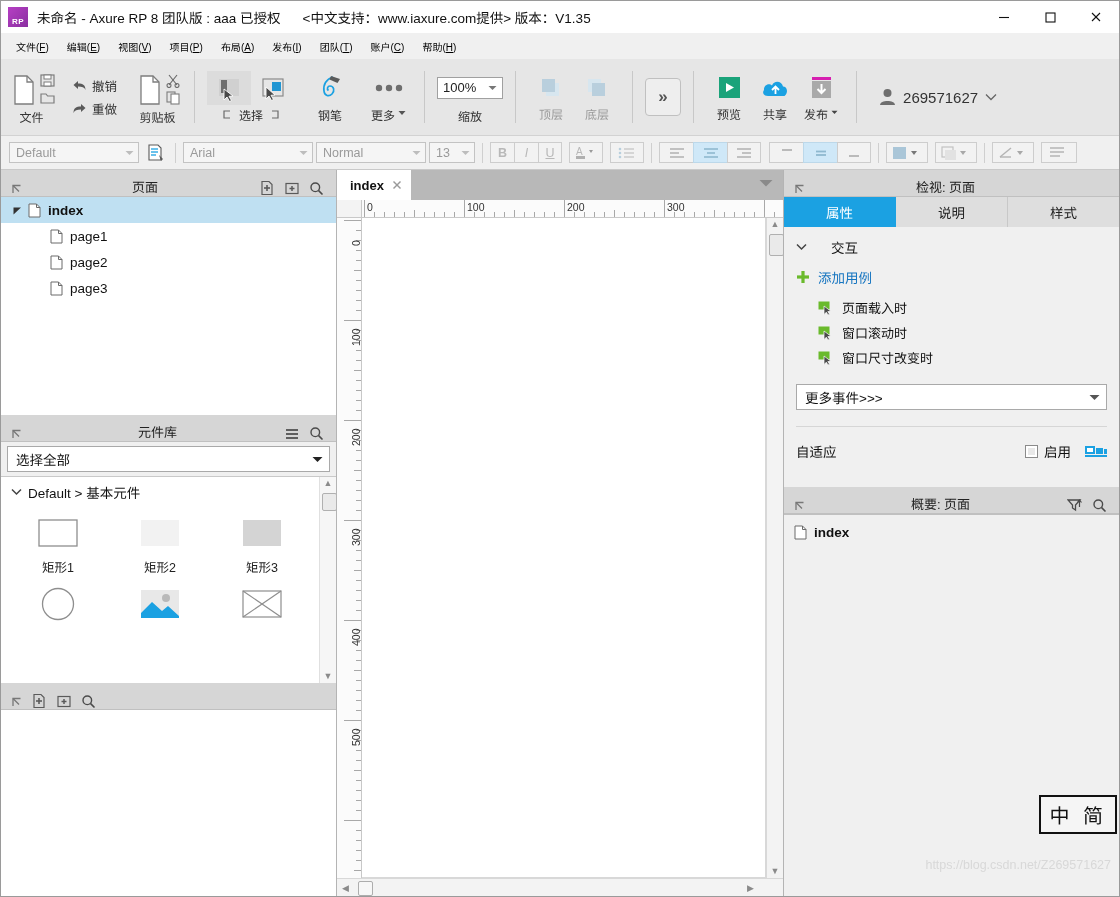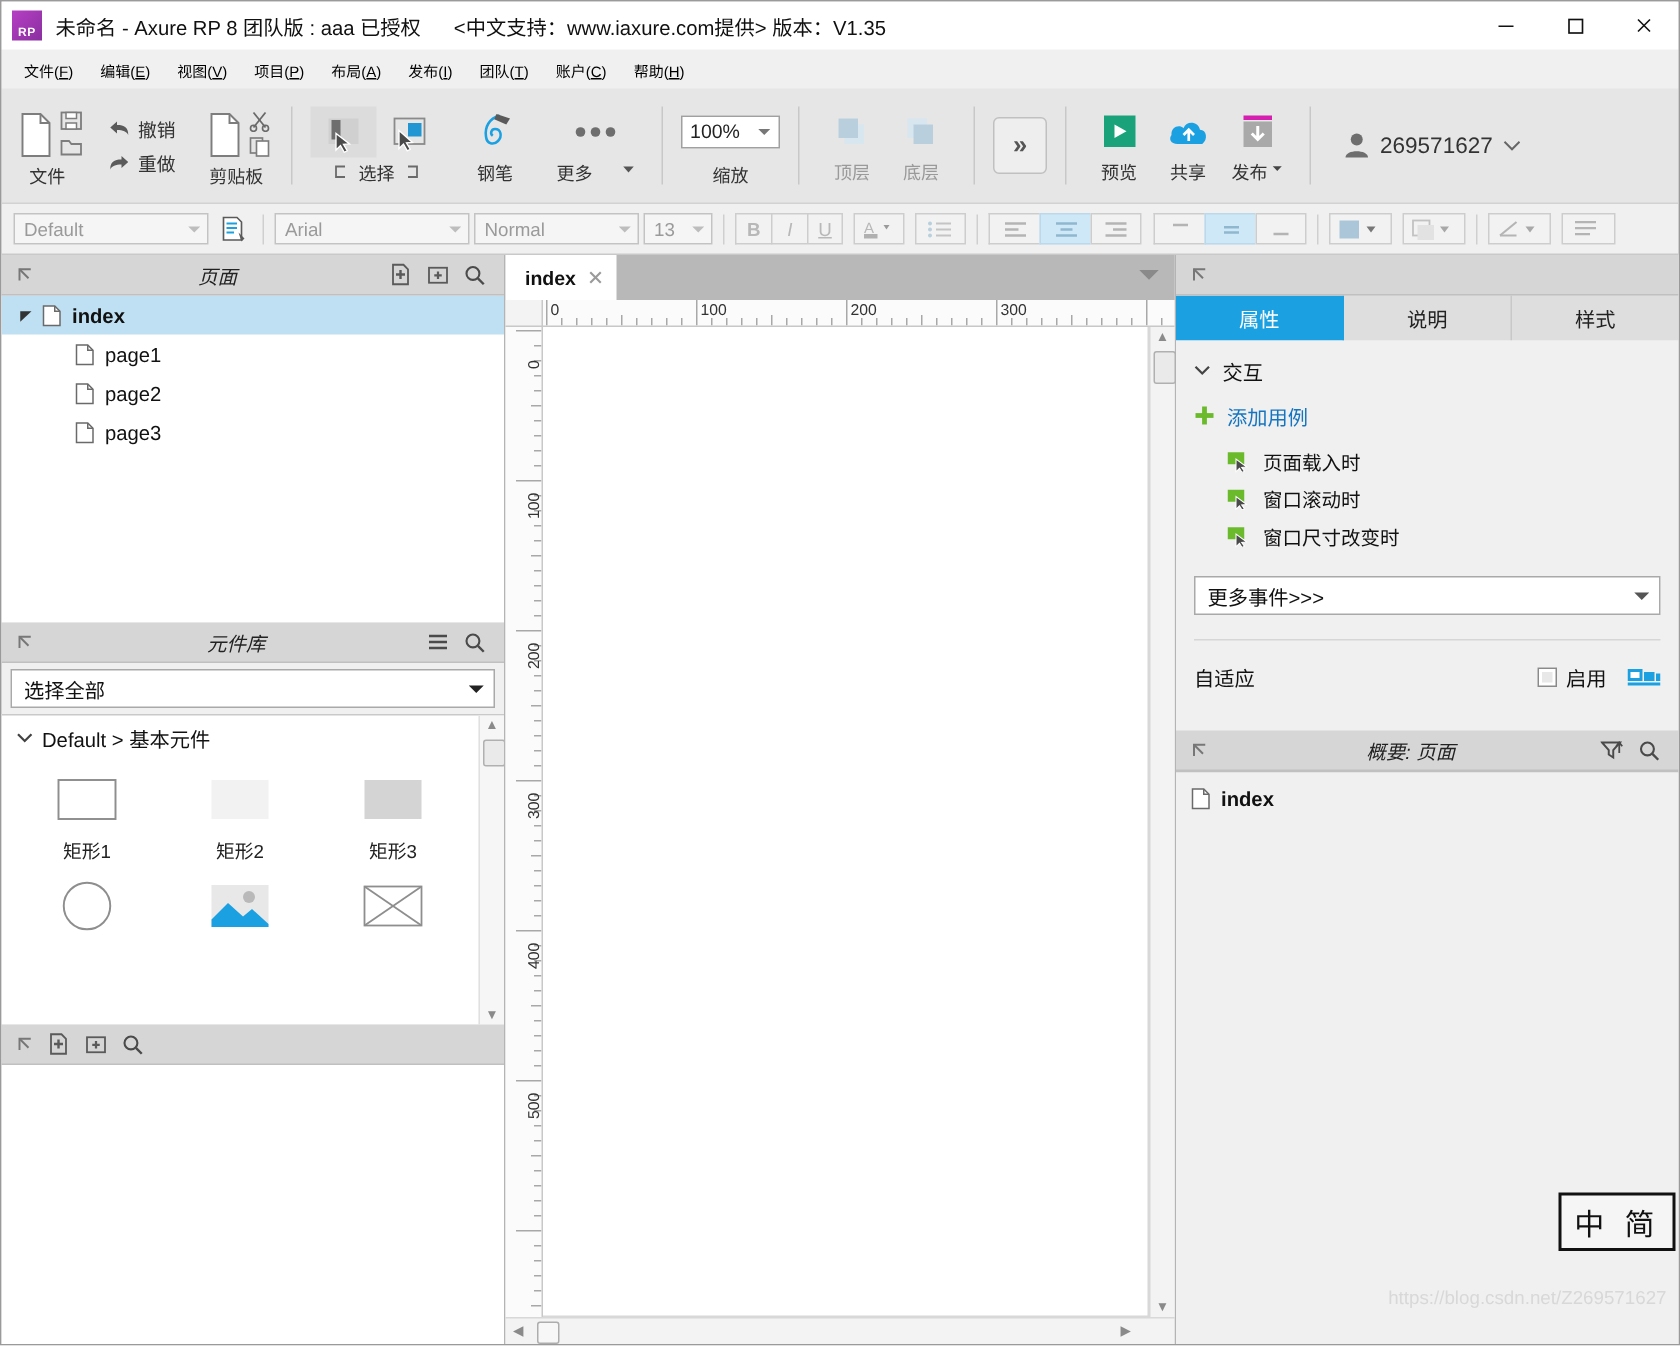--- a/index.html
+++ b/index.html
@@ -137,23 +137,22 @@
   
   .body-area { flex: 1; display: flex; min-height: 0; background: #f0f0f0; }
 
   
   .left-col {
     width: 335px; min-width: 335px; display: flex; flex-direction: column;
     border-right: 1px solid #b4b4b4;
   }
   .panel-header {
     height: 26px; min-height: 26px; background: #d6d6d6;
-    display: flex; align-items: center; position: relative;
+    display: flex; align-items: flex-end; position: relative;
     border-bottom: 1px solid #c0c0c0;
-    font-style: italic;
   }
   .panel-title {
     flex: 1; text-align: center; font-size: 13px; color: #222;
   }
   .ph-left { width: 30px; display: flex; align-items: center; justify-content: center; }
   .ph-right { display: flex; align-items: center; gap: 9px; padding-right: 12px; }
   .ph-icon { display: flex; align-items: center; justify-content: center; }
 
   .pages-panel { background: #fff; height: 218px; overflow: hidden; }
   .tree-row {
@@ -270,21 +269,21 @@
   }
   .insp-tabs { display: flex; height: 30px; min-height: 30px; }
   .insp-tab {
     flex: 1; display: flex; align-items: center; justify-content: center;
     font-size: 13.5px; color: #222; background: #dedede;
     border-right: 1px solid #c8c8c8; box-sizing: border-box;
   }
   .insp-tab.active { background: #1ba1e2; color: #fff; border-right-color: #1ba1e2; }
   .insp-body { background: #f0f0f0; flex: 0 0 auto; }
   .sect-head {
-    display: flex; align-items: center; gap: 8px;
+    display: flex; align-items: center; gap: 24px;
     padding: 10px 0 6px 12px; font-size: 13.5px; color: #111;
   }
   .add-case {
     display: flex; align-items: center; gap: 8px; padding: 4px 0 8px 12px;
   }
   .add-case .lnk {
     font-size: 13.5px; color: #1675c0; 
   }
   .evt-row {
     display: flex; align-items: center; gap: 9px;
@@ -488,21 +487,21 @@
 
     <div class="tb-group">
       <div class="tb-btn">
         <div style="height:30px;display:flex;align-items:center">
           <svg width="34" height="10" viewBox="0 0 34 10">
               <circle cx="7" cy="5" r="3.2" fill="#6e6e6e"></circle>
               <circle cx="17" cy="5" r="3.2" fill="#6e6e6e"></circle>
               <circle cx="27" cy="5" r="3.2" fill="#6e6e6e"></circle>
             </svg>
         </div>
-        <div style="display:flex;align-items:center;gap:20px">
+        <div style="display:flex;align-items:center;gap:3px">
           <span class="lbl">更多</span>
           <svg width="8" height="6" viewBox="0 0 8 6">
               <path d="M0.5 1 L4 5 L7.5 1" fill="#555"></path>
             </svg>
         </div>
       </div>
     </div>
 
     <div class="tb-sep"></div>
 
@@ -1116,20 +1115,21 @@
     </div>
 
     <div class="right-col">
       <div class="panel-header">
         <div class="ph-left">
           <svg width="13" height="13" viewBox="0 0 13 13">
               <path d="M10.5 2.5 L3 2.5 L3 10" fill="none" stroke="#777" stroke-width="1.3"></path>
               <path d="M3 2.5 L9 8.5" stroke="#777" stroke-width="1.3"></path>
             </svg>
         </div>
+        <div class="panel-title">检视: 页面</div>
         <div class="ph-right" style="width:30px"></div>
       </div>
 
       <div class="insp-tabs">
         <div class="insp-tab active">
             <span>属性</span>
           </div>
         <div class="insp-tab">
             <span>说明</span>
           </div>

